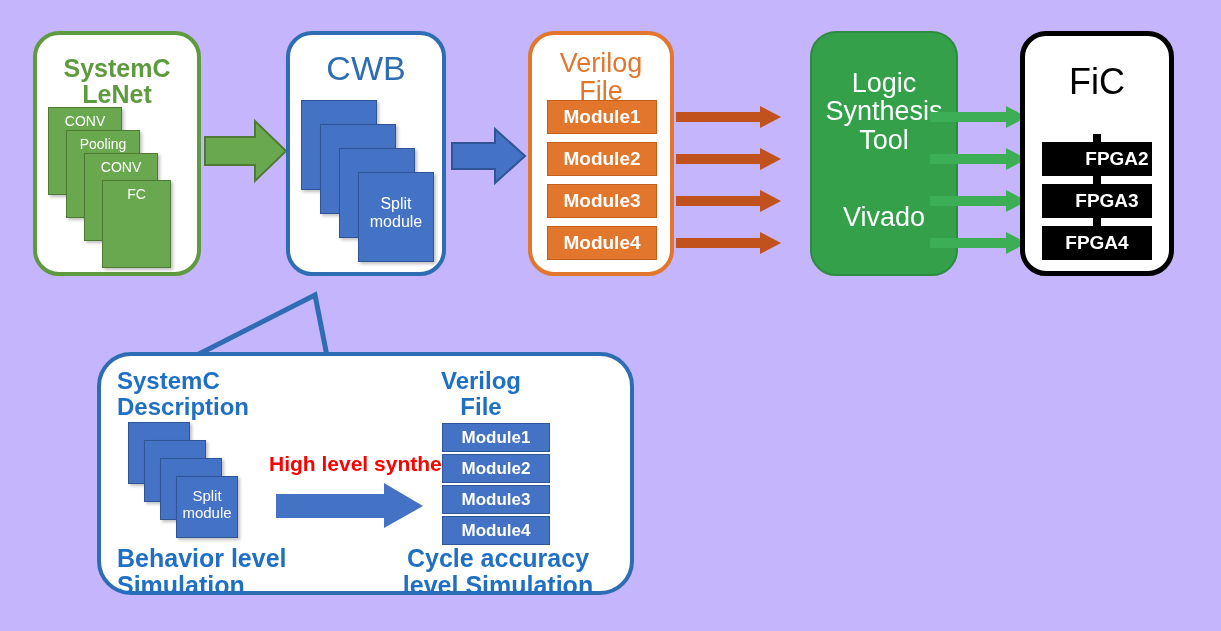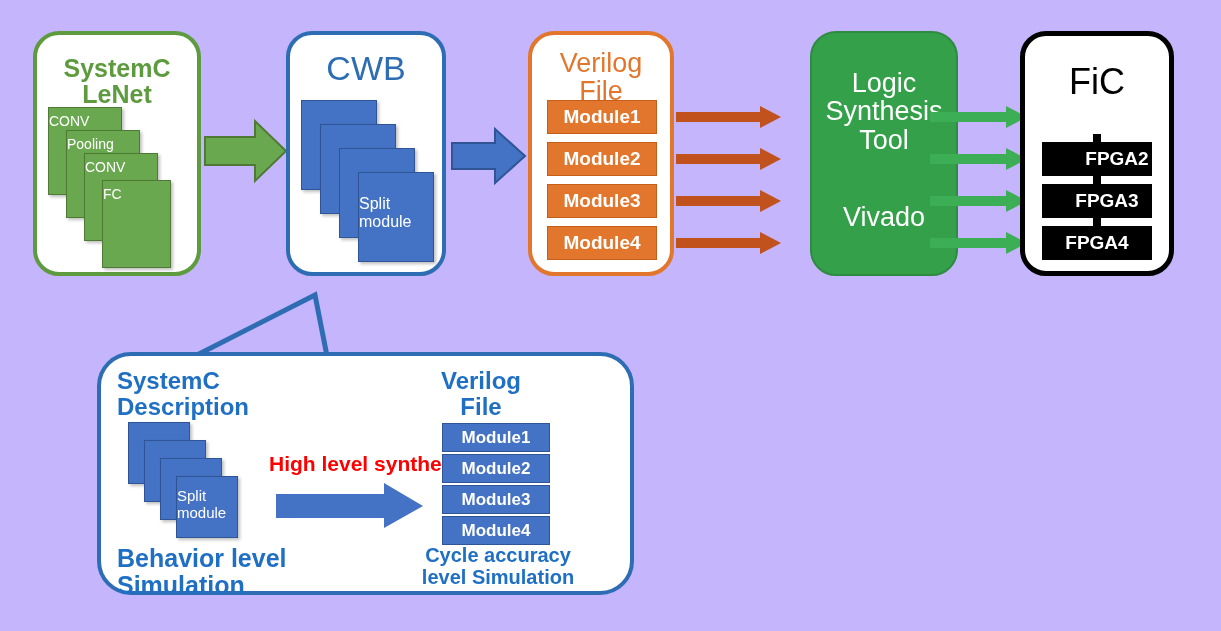--- a/index.html
+++ b/index.html
@@ -56,21 +56,21 @@
     box-sizing: border-box;
     color: #ffffff;
     text-align: center;
     box-shadow: 2px 2px 3px rgba(0,0,0,0.25);
   }
   .card-green { background: #6AA84F; border: 1px solid #4F7A36; }
   .card-blue  { background: #4472C4; border: 1px solid #2F5597; }
   .card .lbl {
     position: absolute;
     left: 0; right: 0;
-    text-align: left;
+    text-align: center;
   }
 
   
   .bar {
     position: absolute;
     box-sizing: border-box;
     color: #ffffff;
     display: flex;
     align-items: center;
     justify-content: center;
@@ -212,21 +212,21 @@
 Description</div>
 
     <div class="ctext center" style="left:290px; top:12px; width:180px; font-size:24px;">Verilog
 File</div>
 
     <div class="redtext" style="left:168px; top:96px;">High level synthesis</div>
 
     <div class="ctext" style="left:16px; top:189px; font-size:25px;">Behavior level
 Simulation</div>
 
-    <div class="ctext center" style="left:268px; top:189px; width:258px; font-size:20px;">Cycle accuracy
+    <div class="ctext center" style="left:268px; top:189px; width:258px; font-size:25px;">Cycle accuracy
 level Simulation</div>
   </div>
 
   <div class="card card-blue" style="left:128px; top:422px; width:62px; height:62px; z-index:3;"></div>
   <div class="card card-blue" style="left:144px; top:440px; width:62px; height:62px; z-index:3;"></div>
   <div class="card card-blue" style="left:160px; top:458px; width:62px; height:62px; z-index:3;"></div>
   <div class="card card-blue" style="left:176px; top:476px; width:62px; height:62px; z-index:3;">
     <div class="lbl" style="top:10px; font-size:15px; line-height:1.15; white-space:pre-line;">Split
 module</div>
   </div>

